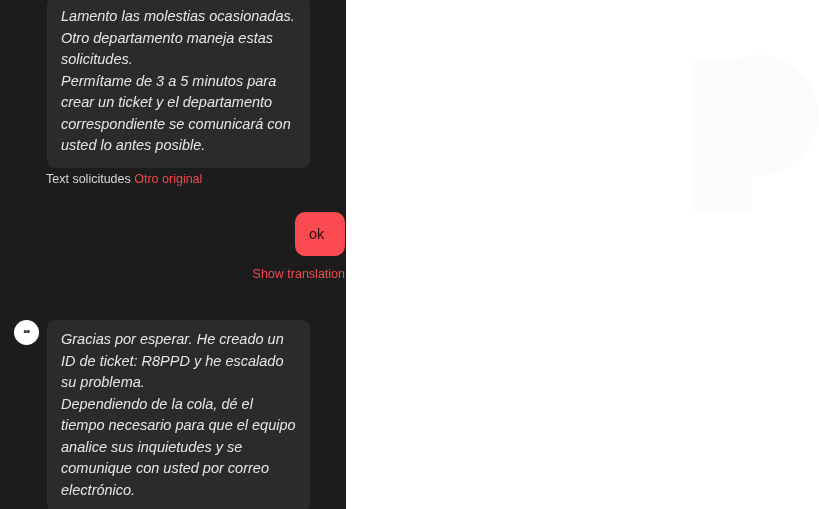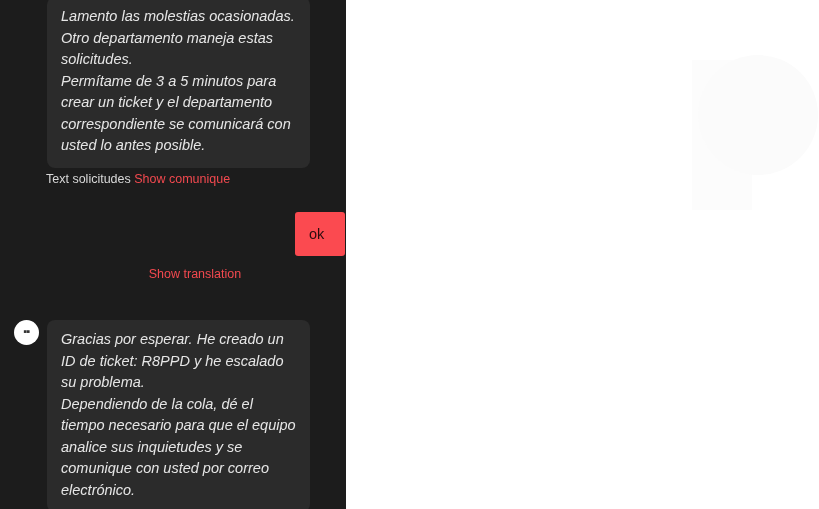--- a/index.html
+++ b/index.html
@@ -82,39 +82,39 @@
     white-space: pre-wrap;
   }
 
   .bubble-out {
     position: absolute;
     right: 1px;
     width: 50px;
     box-sizing: border-box;
     background: #fb4a50;
     color: #2a0c0e;
-    border-radius: 3px;
+    border-radius: 10px;
     padding: 12px 14px;
     font-size: 14.5px;
     line-height: 20px;
     text-align: left;
   }
 
   .meta {
     font-size: 12.5px;
     color: #d9d9d9;
     line-height: 16px;
   }
   .meta-left {
     position: absolute;
     left: 46px;
   }
   .meta-right {
     position: absolute;
-    text-align: center;
+    text-align: right;
   }
   .link {
     color: #f2494f;
     cursor: pointer;
   }
 
   .avatar {
     position: absolute;
     left: 14px;
     width: 25px;
@@ -141,21 +141,21 @@
 <div id="chat-panel">
   <div class="messages">
 
     <div class="msg-row" style="top:-3px;">
       <div class="bubble-in">Lamento las molestias ocasionadas. Otro departamento maneja estas solicitudes.
 Permítame de 3 a 5 minutos para crear un ticket y el departamento correspondiente se comunicará con usted lo antes posible.</div>
     </div>
 
     <div class="meta meta-left" style="top:171px;">
       <span>Text solicitudes</span>
-      <span class="link">Show comunique</span>
+      <span class="link">Otro original</span>
     </div>
 
     <div class="msg-row" style="top:212px;">
       <div class="bubble-out">ok</div>
     </div>
 
     <div class="meta meta-right" style="top:266px; right:1px; width:300px;">
       <span class="link">Show translation</span>
     </div>
 

